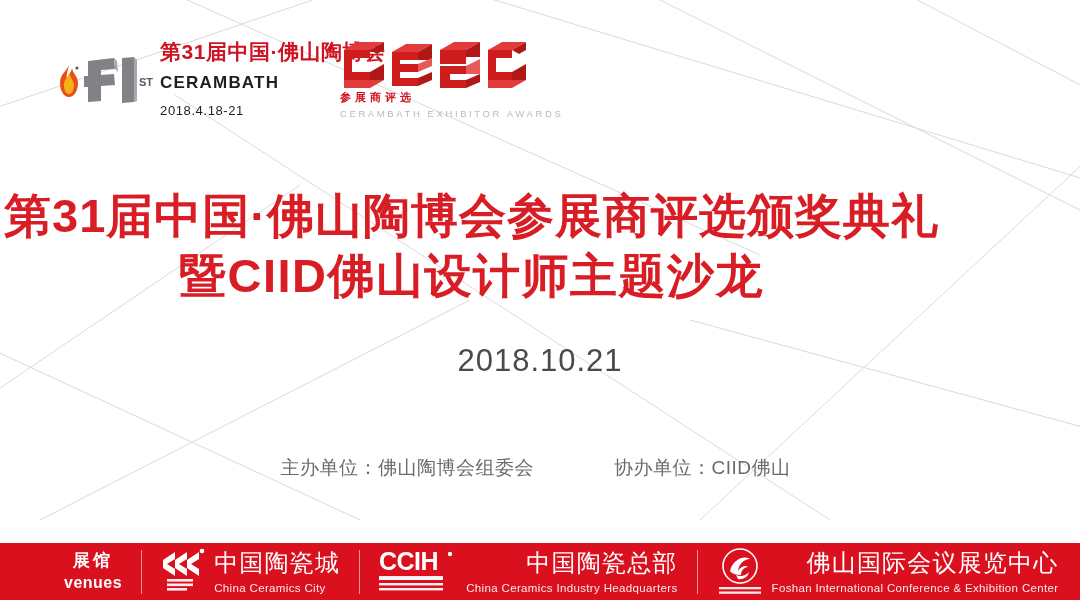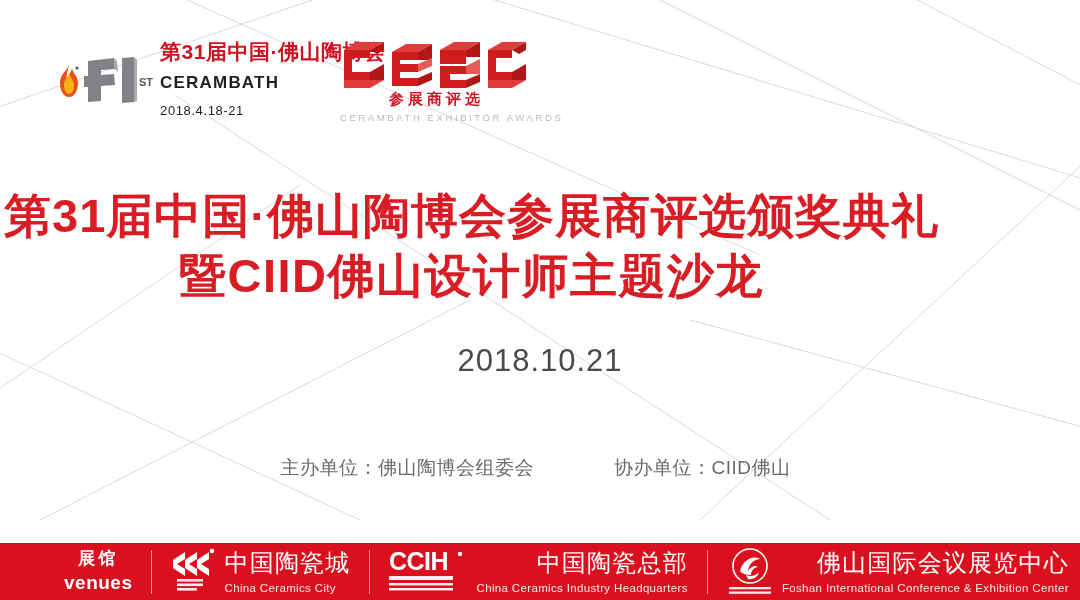--- a/index.html
+++ b/index.html
@@ -103,22 +103,22 @@
     left: 340px;
     top: 34px;
     width: 195px;
   }
   #ceac-mark {
     width: 188px;
     height: 62px;
     display: block;
   }
   #ceac-cn {
-    text-align: center;
-    font-size: 15px;
+    text-align: left;
+    font-size: 11px;
     font-weight: bold;
     color: #cf1322;
     letter-spacing: 4px;
     margin-top: -6px;
     padding-right: 2px;
   }
   #ceac-en {
     text-align: center;
     font-size: 9.5px;
     color: #b9b9b9;
@@ -199,21 +199,21 @@
     text-align: center;
     flex: none;
   }
   #venues-cn {
     font-size: 17px;
     font-weight: bold;
     letter-spacing: 3px;
     line-height: 1.25;
   }
   #venues-en {
-    font-size: 19px;
+    font-size: 16px;
     font-weight: bold;
     letter-spacing: 0.5px;
     line-height: 1.25;
     margin-top: 2px;
   }
   
   .venue {
     display: flex;
     align-items: center;
     flex: none;

